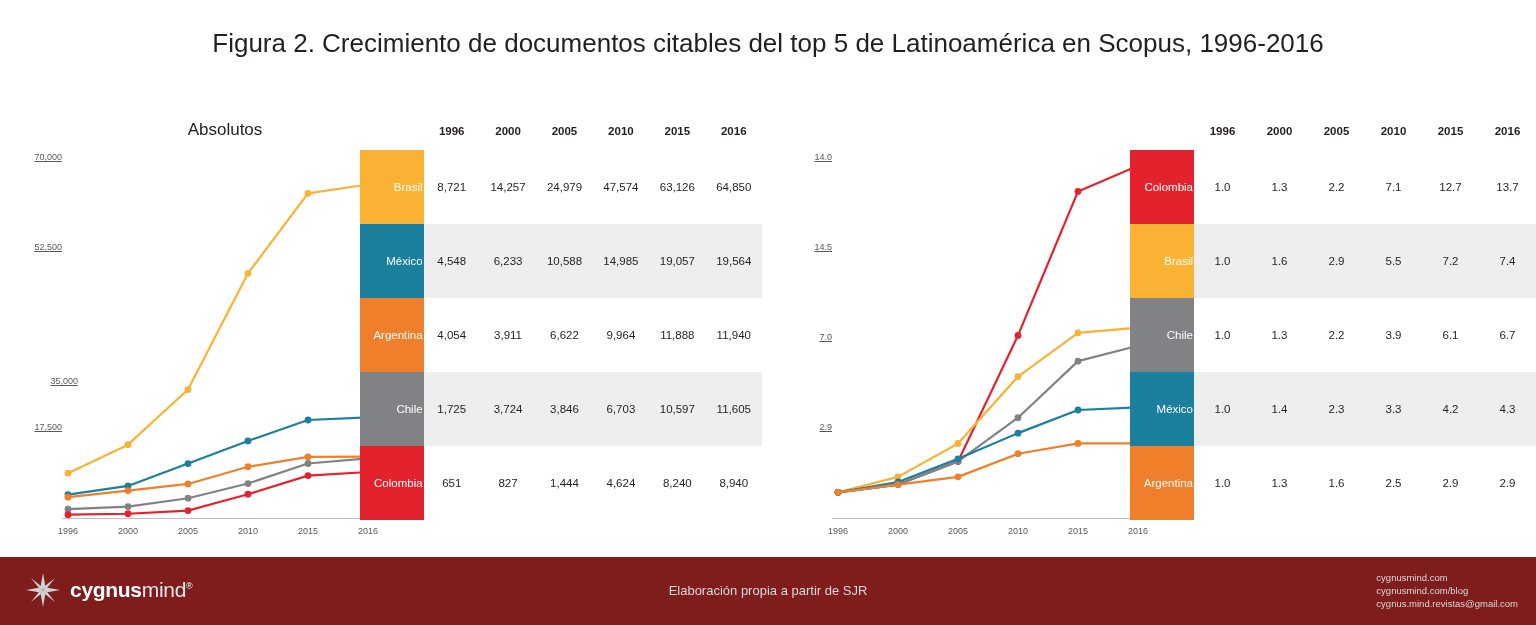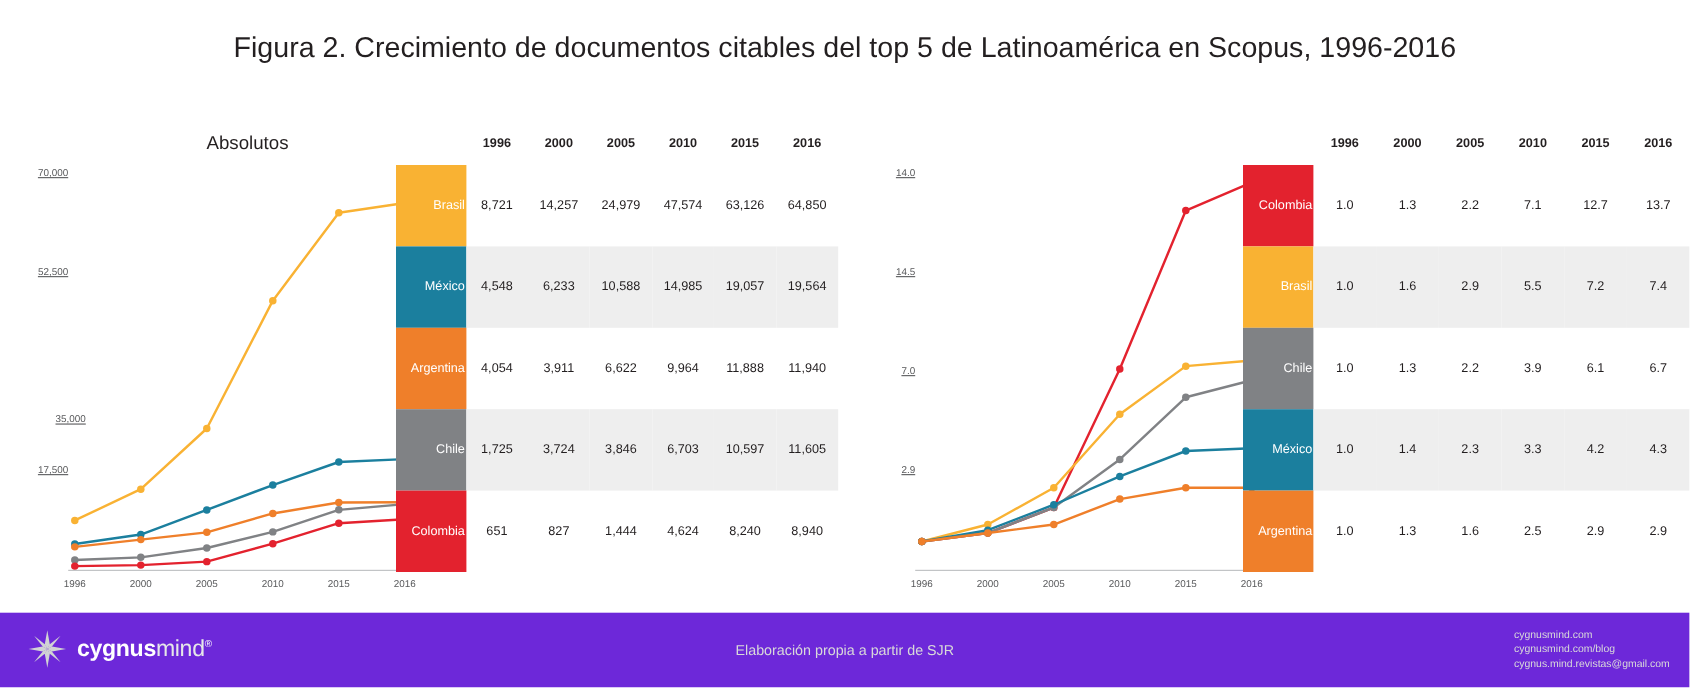--- a/index.html
+++ b/index.html
@@ -98,21 +98,21 @@
   .rowalt td { background: #eeeeee; }
   .rowalt td.namecell { background: inherit; }
 
   
   .footer {
     position: absolute;
     left: 0;
     bottom: 0;
     width: 1536px;
     height: 68px;
-    background: #6d28d9;
+    background: #7f1d1d;
   }
   .footer-center {
     position: absolute;
     left: 0;
     top: 26px;
     width: 1536px;
     text-align: center;
     color: #d9d9d9;
     font-size: 13px;
   }

